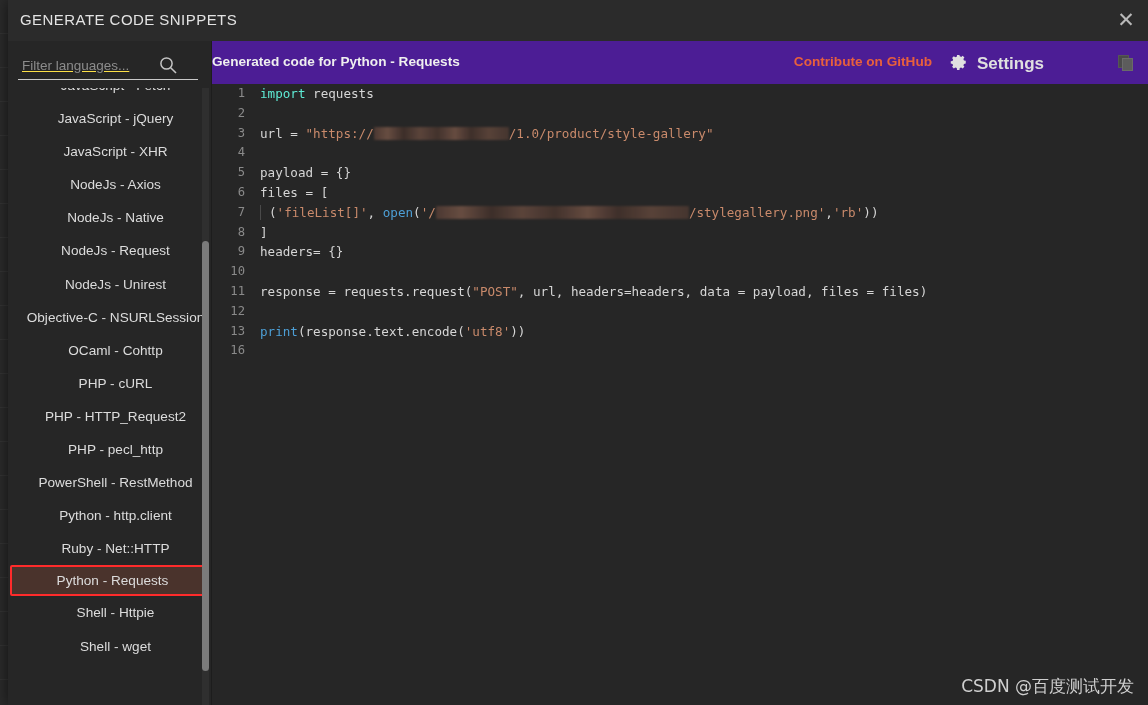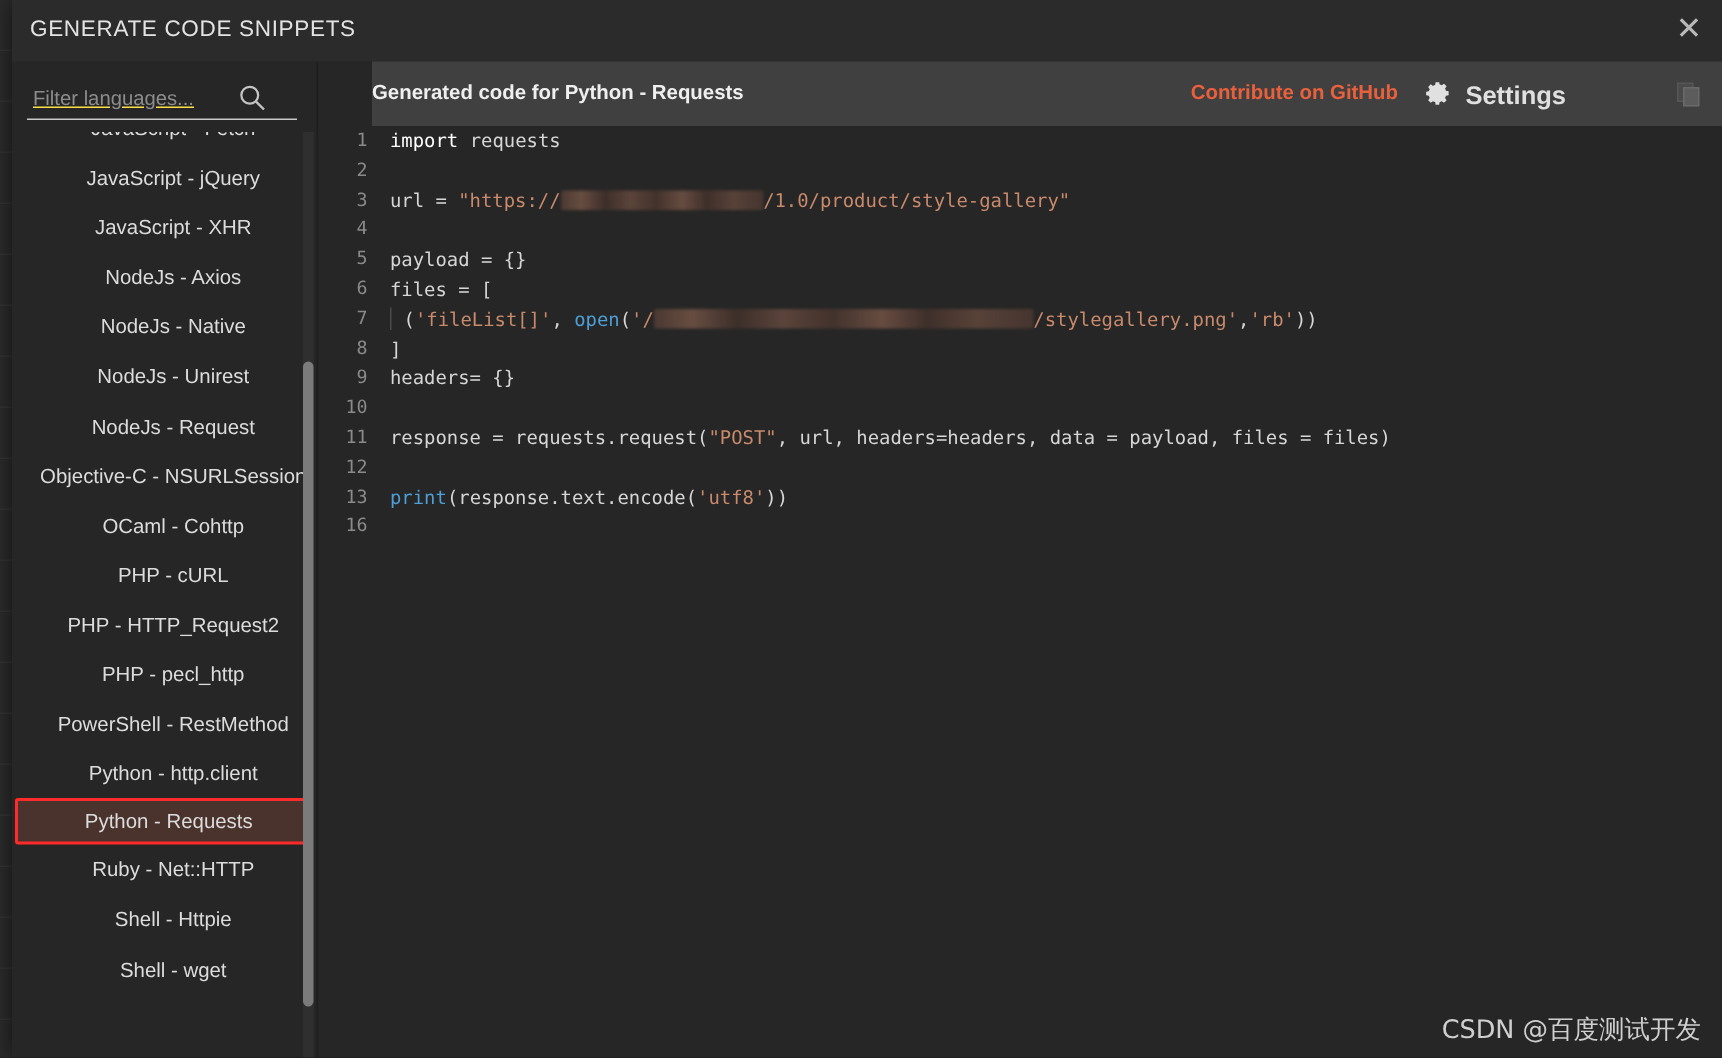--- a/index.html
+++ b/index.html
@@ -178,24 +178,23 @@
   }
 
   
   #right-pane {
     flex: 1;
     position: relative;
     background: #262626;
   }
   #code-header {
     height: 43px;
-    background: #404040;
+    background: #4c1d95;
     position: relative;
     border-bottom: 1px solid #202020;
-    margin-left: 36px;
   }
   #code-title {
     position: absolute;
     left: 0px;
     top: 13px;
     font-size: 13.6px;
     font-weight: bold;
     color: #efefef;
   }
   #github-link {
@@ -258,21 +257,21 @@
     text-align: right;
     color: #8a8a8a;
     font-family: "DejaVu Sans Mono", monospace;
     font-size: 12.2px;
   }
   .code-text {
     position: absolute;
     left: 48px;
     color: #d4d4d4;
   }
-  .kw   { color: #ffffff; }
+  .kw   { color: #5eead4; }
   .str  { color: #c98a6b; }
   .fn   { color: #4d9fd6; }
   .plain{ color: #d6d6d6; }
   .indent-guide {
     display: inline-block;
     border-left: 1px solid #4a4a4a;
     height: 15px;
     vertical-align: -3px;
     margin-right: 8px;
   }
@@ -348,31 +347,31 @@
         <div id="filter-underline"></div>
       </div>
 
       <div id="lang-scroll">
         <div id="lang-list">
             <div class="lang-item">JavaScript - Fetch</div>
             <div class="lang-item">JavaScript - jQuery</div>
             <div class="lang-item">JavaScript - XHR</div>
             <div class="lang-item">NodeJs - Axios</div>
             <div class="lang-item">NodeJs - Native</div>
+            <div class="lang-item">NodeJs - Request</div>
             <div class="lang-item">NodeJs - Unirest</div>
-            <div class="lang-item">NodeJs - Request</div>
             <div class="lang-item">Objective-C - NSURLSession</div>
             <div class="lang-item">OCaml - Cohttp</div>
             <div class="lang-item">PHP - cURL</div>
             <div class="lang-item">PHP - HTTP_Request2</div>
             <div class="lang-item">PHP - pecl_http</div>
             <div class="lang-item">PowerShell - RestMethod</div>
             <div class="lang-item">Python - http.client</div>
+            <div class="lang-item">Ruby - Net::HTTP</div>
             <div class="lang-item selected">Python - Requests</div>
-            <div class="lang-item">Ruby - Net::HTTP</div>
             <div class="lang-item">Shell - Httpie</div>
             <div class="lang-item">Shell - wget</div>
           </div>
       </div>
 
       <div id="sb-track"></div>
       <div id="sb-thumb"></div>
     </div>
 
     <div id="right-pane">

